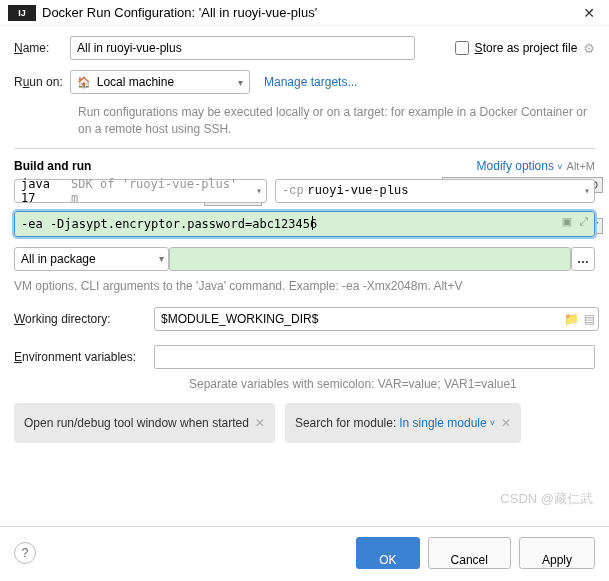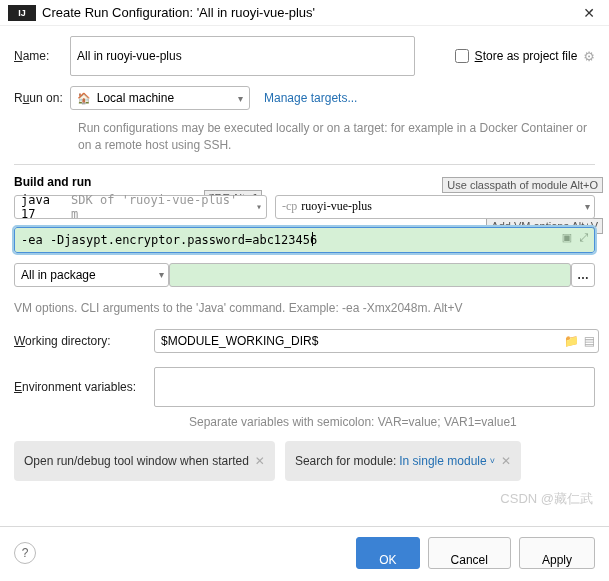--- a/index.html
+++ b/index.html
@@ -7,21 +7,21 @@
 .dialog{display:flex;flex-direction:column;height:100%}
 .titlebar{display:flex;align-items:center;padding:4px 8px;height:26px;border-bottom:1px solid #eee}
 .title-icon{width:28px;height:16px;background:#222;color:#fff;font-size:9px;font-weight:700;display:flex;align-items:center;justify-content:center;margin-right:6px}
 .title-text{font-size:13px;flex:1}
 .close-x{font-size:14px;color:#333;padding:0 6px;cursor:pointer}
 .content{padding:10px 14px 0 14px;flex:1;overflow:hidden}
 .row{display:flex;align-items:center;margin-bottom:10px}
 .lbl{width:56px;color:#222}
 .lbl u{text-decoration:underline}
 .lbl-wide{width:140px;color:#222}
-.text-input{height:40px;border:1px solid #bbb;border-radius:2px;padding:0 6px;font:inherit;color:#000;background:#fff}
+.text-input{height:24px;border:1px solid #bbb;border-radius:2px;padding:0 6px;font:inherit;color:#000;background:#fff}
 .name-input{flex:0 0 345px}
 .store-wrap{display:flex;align-items:center;gap:6px;margin-left:auto}
 .gear{color:#aaa;font-size:13px}
 .runon-select{display:flex;align-items:center;gap:6px;height:24px;border:1px solid #bbb;border-radius:3px;padding:0 18px 0 6px;width:180px;background:#fff;position:relative;cursor:pointer}
 .runon-select::after{content:"▾";position:absolute;right:6px;color:#777;font-size:10px}
 .home-ic{font-size:11px}
 .link{color:#2470b3;cursor:pointer}
 .hint-block{margin-left:64px;color:#8a8a8a;font-size:12px;line-height:1.4;margin-top:2px;margin-bottom:10px}
 .sep{height:1px;background:#d9d9d9;margin:6px 0 10px}
 .section-row{display:flex;align-items:center;margin-bottom:6px}
@@ -29,29 +29,29 @@
 .modify{color:#2470b3;cursor:pointer;margin-left:auto}
 .shortcut{color:#888;font-size:11px;margin-left:4px}
 .tag{position:absolute;border:1px solid #aaa;background:#eee;font-size:11px;padding:1px 4px;color:#555}
 .tag-jre{top:190px;left:204px}
 .tag-cls{top:177px;right:6px}
 .tag-vm{top:218px;right:6px}
 .row-jdkcp{display:flex;gap:8px;margin-bottom:8px;position:relative}
 .jdk-select{flex:0 0 253px;height:24px;border:1px solid #bbb;border-radius:3px;display:flex;align-items:center;padding:0 16px 0 6px;background:#fff;position:relative;cursor:pointer;font-family:monospace;font-size:12px}
 .jdk-select::after{content:"▾";position:absolute;right:4px;color:#777;font-size:10px}
 .jdk-dim{color:#999}
-.cp-input{flex:1;height:24px;border:1px solid #bbb;border-radius:3px;display:flex;align-items:center;padding:0 16px 0 6px;background:#fff;position:relative;font-family:Liberation Serif, serif;font-size:12px}
+.cp-input{flex:1;height:24px;border:1px solid #bbb;border-radius:3px;display:flex;align-items:center;padding:0 16px 0 6px;background:#fff;position:relative;font-family:Liberation Mono, monospace;font-size:12px}
 .cp-input::after{content:"▾";position:absolute;right:4px;color:#777;font-size:10px}
 .cp-dim{color:#999;margin-right:4px}
 .vm-row{position:relative;margin-bottom:10px}
 .vm-input{width:100%;height:26px;border:1px solid #4a90d9;background:#d6f0d6;border-radius:3px;padding:0 36px 0 6px;font-family:monospace;font-size:12px;outline:2px solid #9ecbe8;outline-offset:0}
 .vm-icons{position:absolute;right:4px;top:4px;display:flex;gap:3px}
 .vm-ic{width:14px;height:14px;color:#86a186;font-size:11px;display:flex;align-items:center;justify-content:center;cursor:pointer}
 .caret{position:absolute;left:298px;top:5px;width:1px;height:14px;background:#000}
-.pkg-row{display:flex;margin-bottom:14px}
+.pkg-row{display:flex;margin-bottom:8px}
 .pkg-select{width:155px;height:24px;border:1px solid #bbb;border-radius:3px;display:flex;align-items:center;padding:0 16px 0 6px;background:#fff;position:relative;cursor:pointer}
 .pkg-select::after{content:"▾";position:absolute;right:4px;color:#777;font-size:10px}
 .pkg-field{flex:1;height:24px;border:1px solid #bbb;border-radius:3px;background:#d6f0d6}
 .dots-btn{width:24px;height:24px;border:1px solid #bbb;border-radius:3px;background:#fff;display:flex;align-items:center;justify-content:center;cursor:pointer;font-weight:700;color:#333}
 .vmhint{color:#8a8a8a;font-size:12px;margin-bottom:14px}
 .wd-row{display:flex;align-items:center;margin-bottom:14px}
 .wd-input{flex:1;height:24px;border:1px solid #bbb;border-radius:3px;padding:0 36px 0 6px;font:inherit}
 .wd-icons{display:flex;gap:4px;margin-left:-34px;color:#aaa}
 .wd-ic{cursor:pointer;font-size:12px}
 .env-hint{margin-left:175px;color:#8a8a8a;font-size:12px;margin-top:-6px;margin-bottom:12px}
@@ -68,21 +68,21 @@
 .btn{height:26px;padding:15px 22px;border:1px solid #bbb;border-radius:3px;background:#fafafa;cursor:pointer;font:inherit}
 .btn.primary{background:#3b82d4;border-color:#3b82d4;color:#fff;font-weight:500}
 input[type=checkbox]{width:14px;height:14px}
 </style>
 </head>
 <body>
 
 <div class="dialog">
 <div class="titlebar">
   <div class="title-icon">IJ</div>
-  <div class="title-text">Create Run Configuration: 'All in ruoyi-vue-plus'</div>
+  <div class="title-text">Docker Run Configuration: 'All in ruoyi-vue-plus'</div>
   <div class="close-x">✕</div>
 </div>
 
 <div class="content">
   <div class="row">
     <div class="lbl"><u>N</u><span>ame:</span></div>
     <input class="text-input name-input" value="All in ruoyi-vue-plus" style="">
     <div class="store-wrap">
       <input type="checkbox" style="">
       <span><u>S</u><span>tore as project file</span></span>

